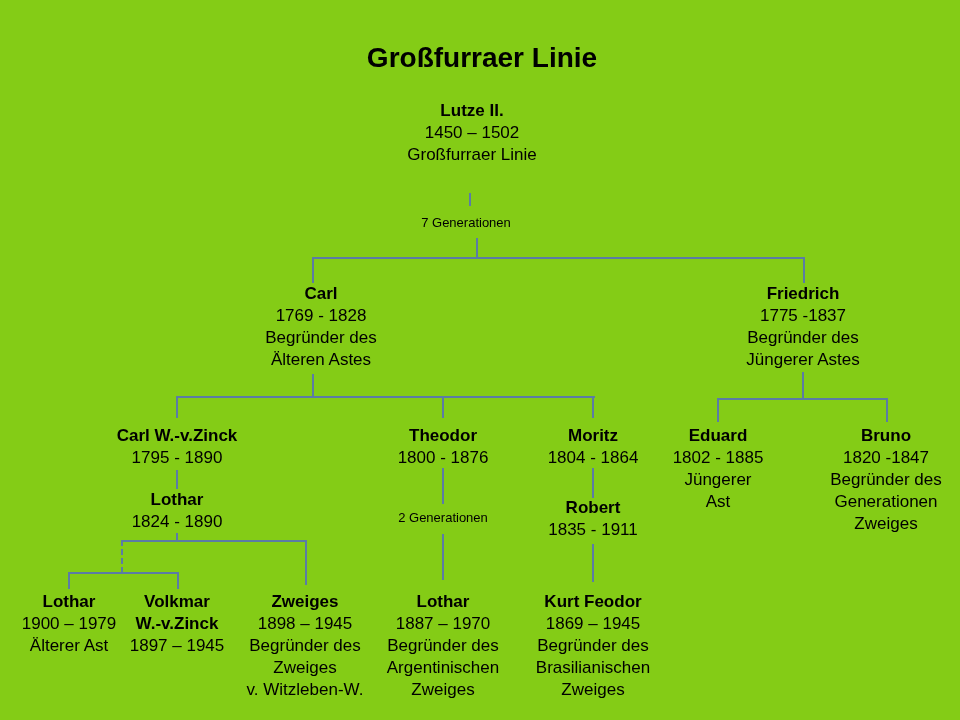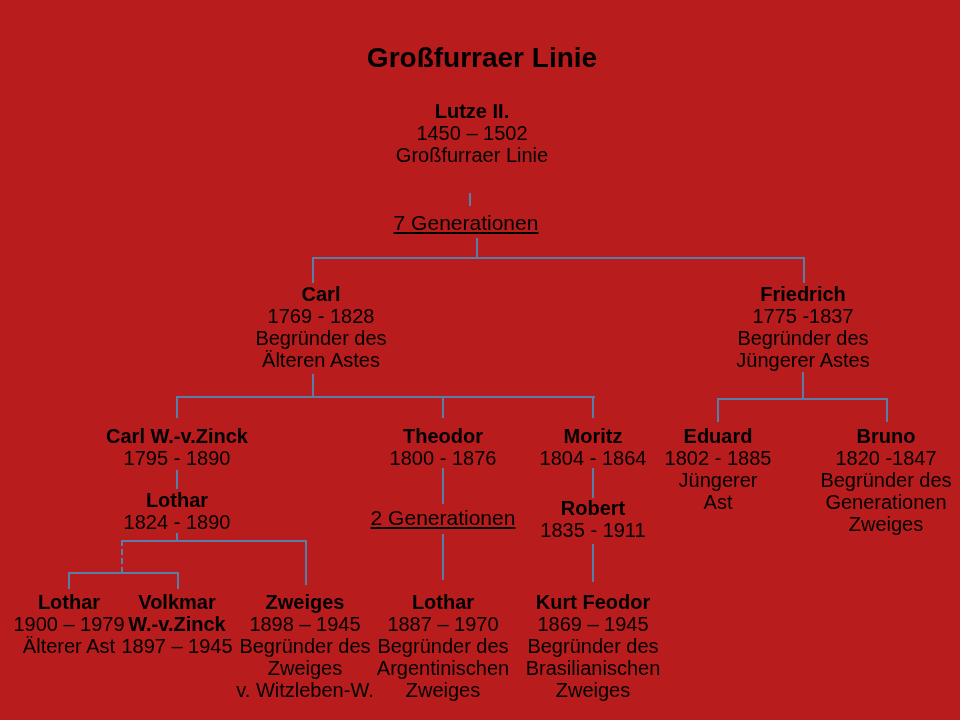--- a/index.html
+++ b/index.html
@@ -4,49 +4,48 @@
 <style>
   html, body {
     margin: 0;
     padding: 0;
     background: #ffffff;
   }
   .stage {
     position: relative;
     width: 960px;
     height: 720px;
-    background: #b91c1c;
+    background: #84cc16;
     font-family: "Liberation Sans", sans-serif;
     color: #000000;
     overflow: hidden;
   }
   .title {
     position: absolute;
     transform: translateX(-50%);
     font-size: 28px;
     font-weight: bold;
     white-space: nowrap;
     letter-spacing: 0px;
   }
   .node {
     position: absolute;
     transform: translateX(-50%);
     text-align: center;
-    font-size: 20px;
+    font-size: 17px;
     line-height: 22px;
     white-space: nowrap;
   }
   .node .name { font-weight: bold; }
   .conn-label {
     position: absolute;
     transform: translateX(-50%);
-    font-size: 21px;
+    font-size: 13px;
     line-height: 22px;
     white-space: nowrap;
-    text-decoration: underline;
   }
   .line {
     position: absolute;
     background: #5b7ca6;
   }
   .vline { width: 2px; }
   .hline { height: 2px; }
   .vdash {
     position: absolute;
     width: 0;

